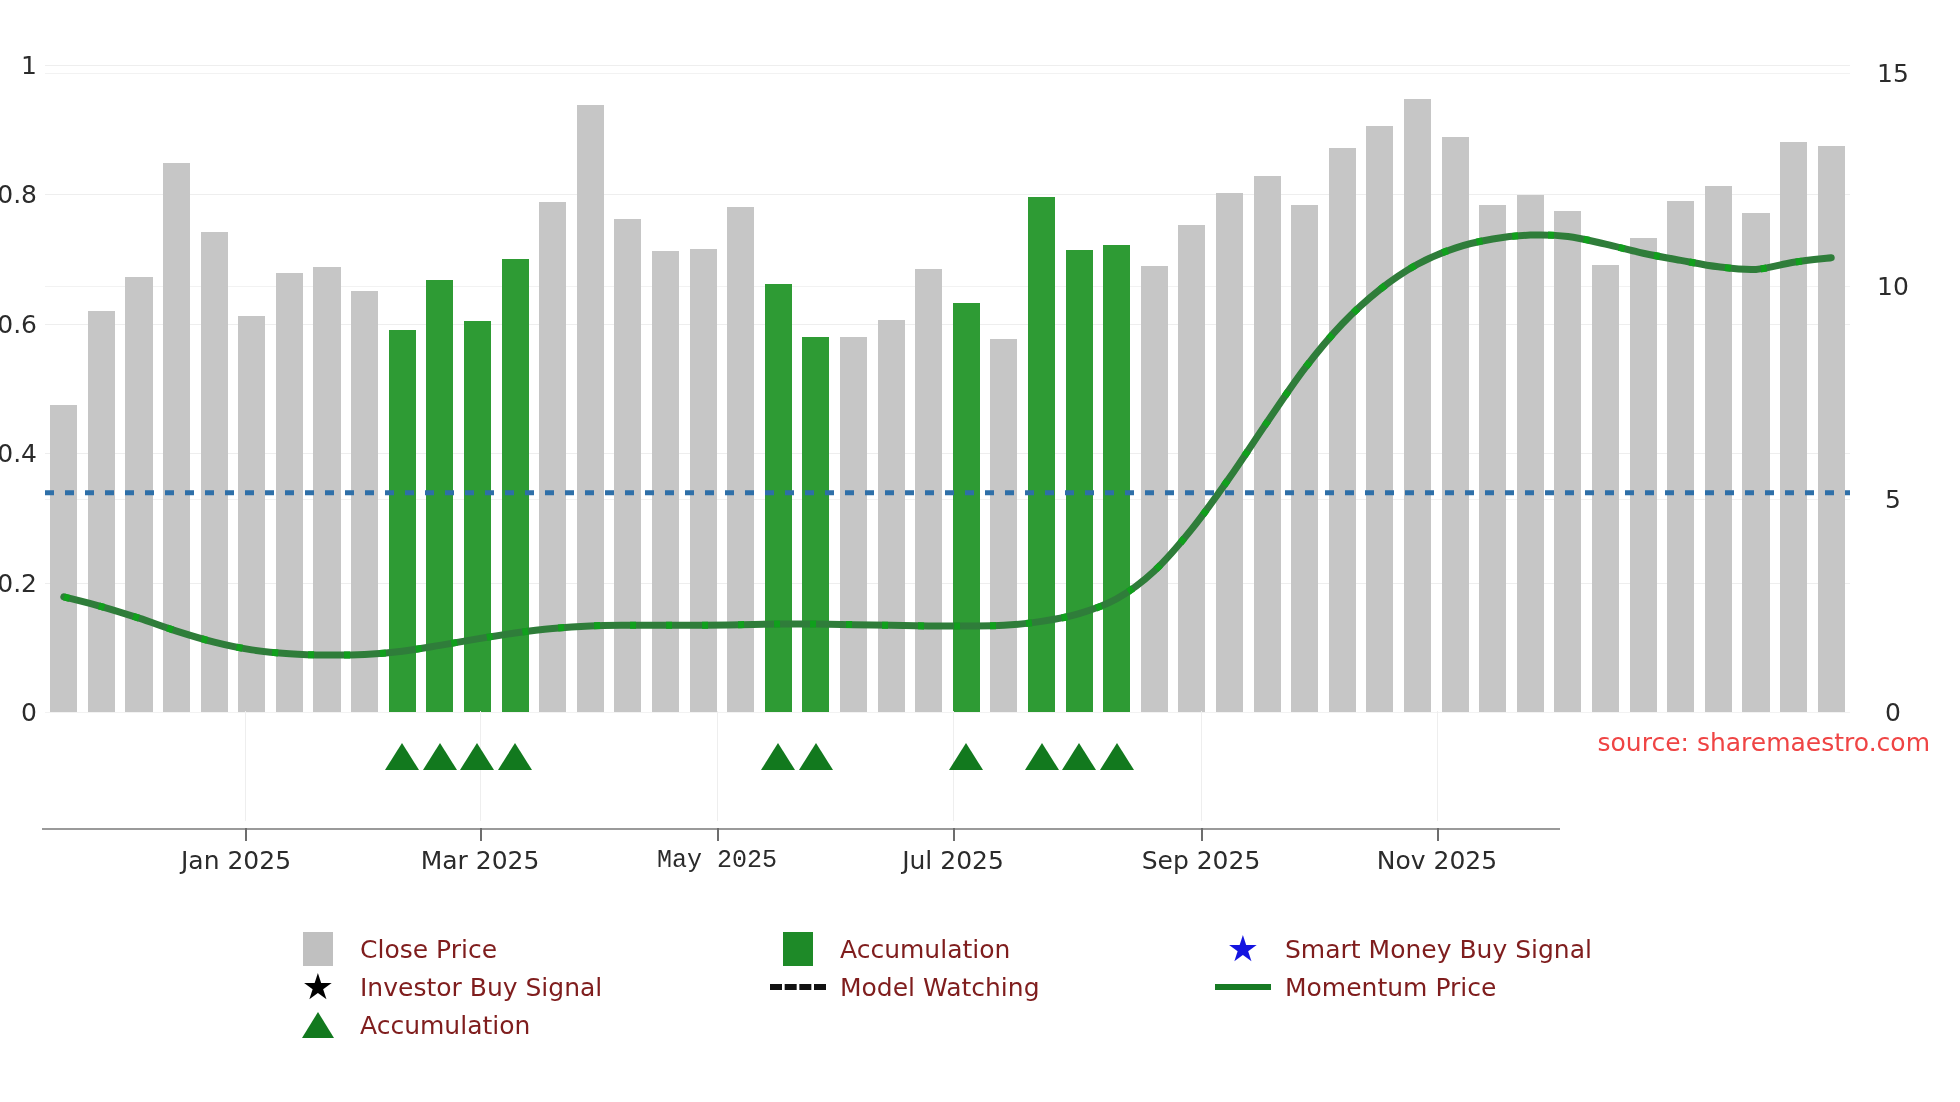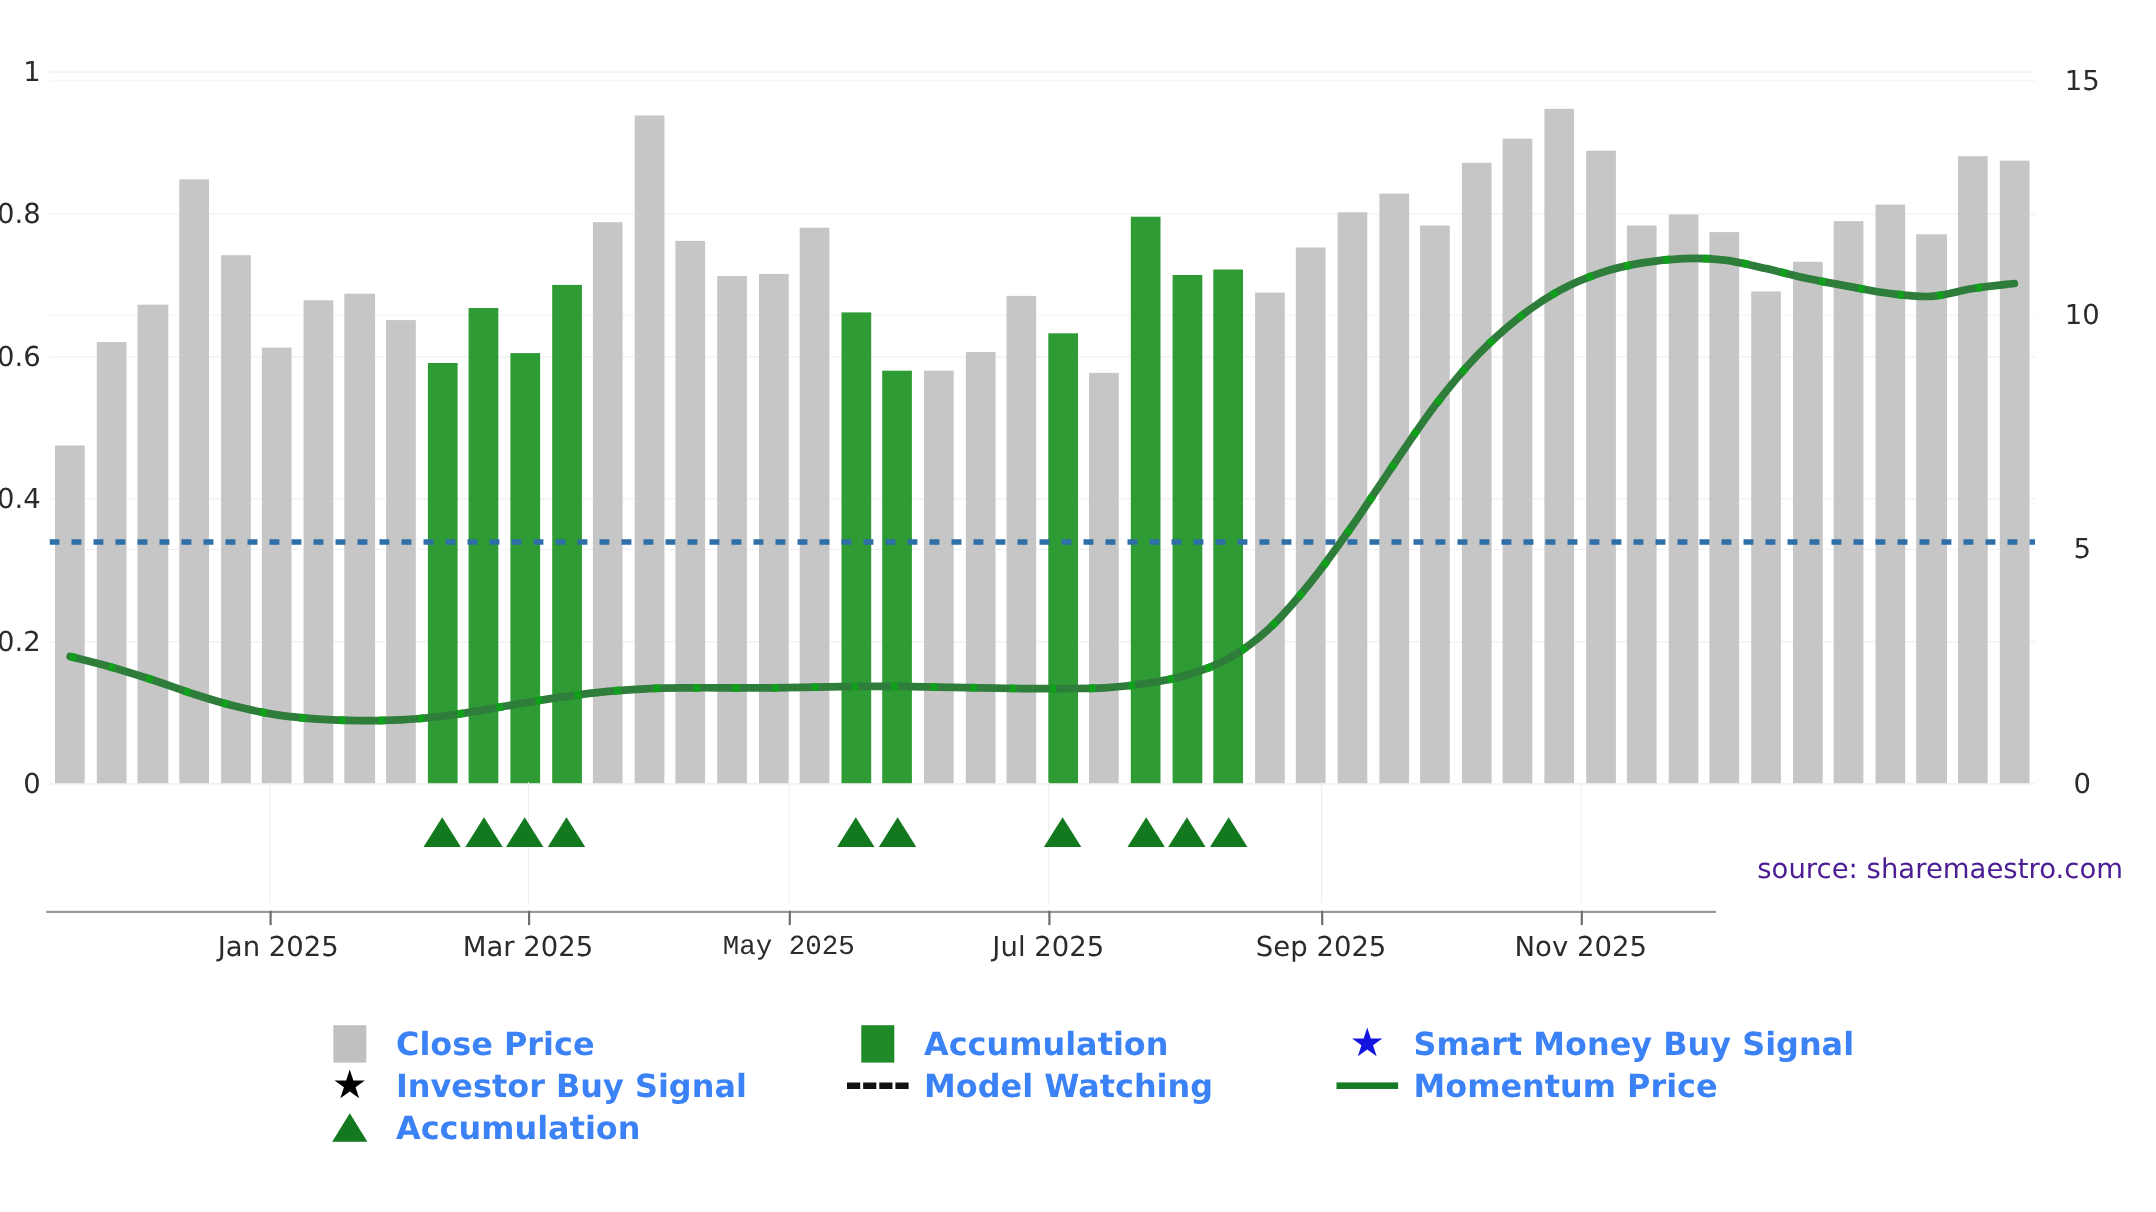--- a/index.html
+++ b/index.html
@@ -83,23 +83,23 @@
   .vsep {
     position:absolute;
     top:-5px;
     width:1px; height:110px;
     background:#eeeeee;
   }
 
   
   .source-note {
     position:absolute;
-    right:30px; top:775px;
-    font-size:25px;
-    color:#4c1d95;
+    right:30px; top:728px;
+    font-size:25px;
+    color:#ef4444;
     white-space:nowrap;
   }
 
   
   .xaxis-line {
     position:absolute;
     left:42px; top:828px;
     width:1518px; height:2px;
     background:#9a9a9a;
   }
@@ -137,24 +137,23 @@
   .legend-glyph {
     width:56px;
     height:34px;
     display:flex;
     align-items:center;
     justify-content:center;
     flex:0 0 56px;
     margin-right:14px;
   }
   .legend-label {
-    font-size:29px;
-    color:#3b82f6;
-    white-space:nowrap;
-    font-weight:bold;
+    font-size:25px;
+    color:#7f1d1d;
+    white-space:nowrap;
   }
 
   .g-swatch { width:30px; height:34px; display:block; }
   .g-star { font-size:36px; line-height:1; display:block; }
   .g-dotted {
     width:56px; height:0;
     border-top:5px dotted #2e6fa8;
   }
   .g-solidline {
     width:56px; height:6px;
@@ -280,21 +279,21 @@
       <div class="tri" style="left: 996.51px;"></div>
       <div class="tri" style="left: 1034.11px;"></div>
       <div class="tri" style="left: 1071.72px;"></div>
     </div>
 
   <div class="source-note">source: sharemaestro.com</div>
 
   <div class="xaxis-line"></div>
   <div id="xticks">
       <div class="xtick" style="left: 245px;"></div>
-      <div class="xtick-label" style="left: 253px;">Jan 2025</div>
+      <div class="xtick-label" style="left: 236px;">Jan 2025</div>
       <div class="xtick" style="left: 480px;"></div>
       <div class="xtick-label" style="left: 480px;">Mar 2025</div>
       <div class="xtick" style="left: 717px;"></div>
       <div class="xtick-label" style="left: 717px; font-family: Liberation Mono, monospace;">May 2025</div>
       <div class="xtick" style="left: 953px;"></div>
       <div class="xtick-label" style="left: 953px;">Jul 2025</div>
       <div class="xtick" style="left: 1201px;"></div>
       <div class="xtick-label" style="left: 1201px;">Sep 2025</div>
       <div class="xtick" style="left: 1437px;"></div>
       <div class="xtick-label" style="left: 1437px;">Nov 2025</div>

